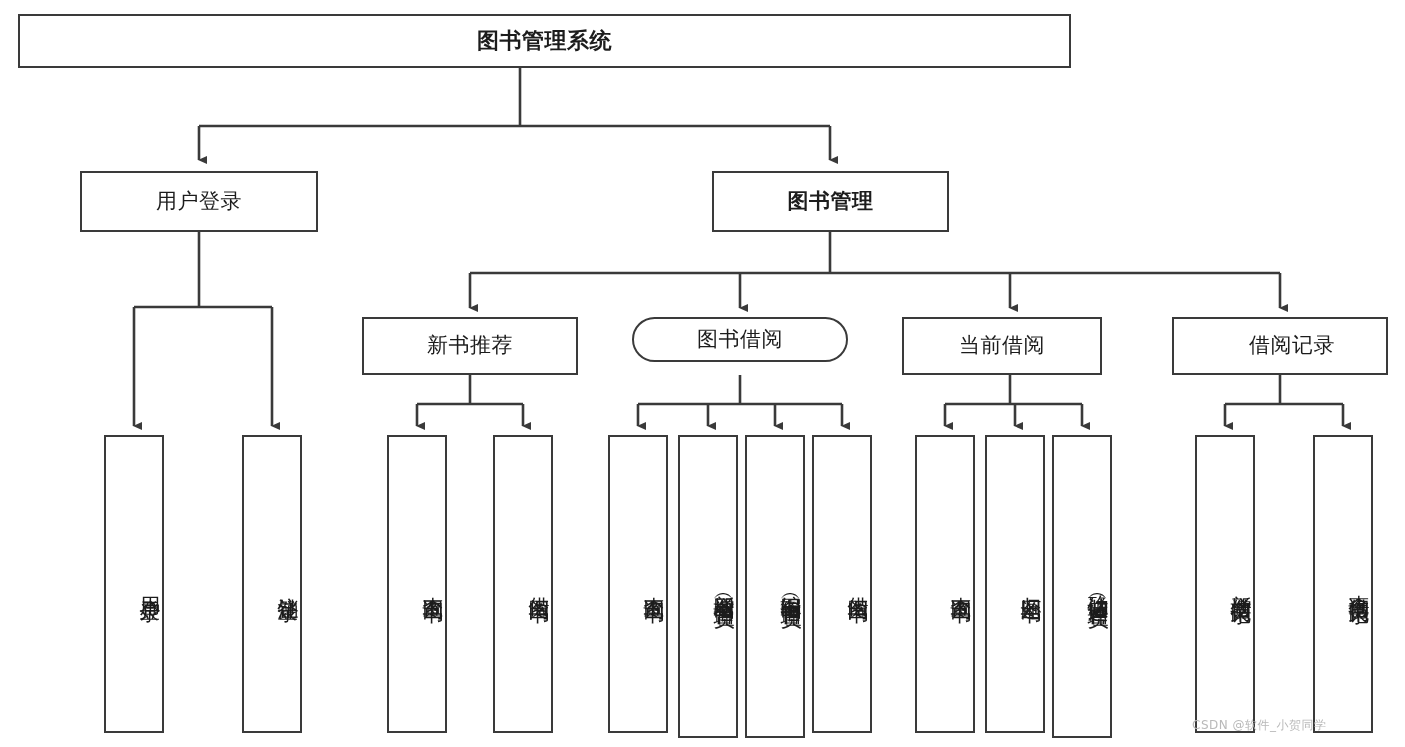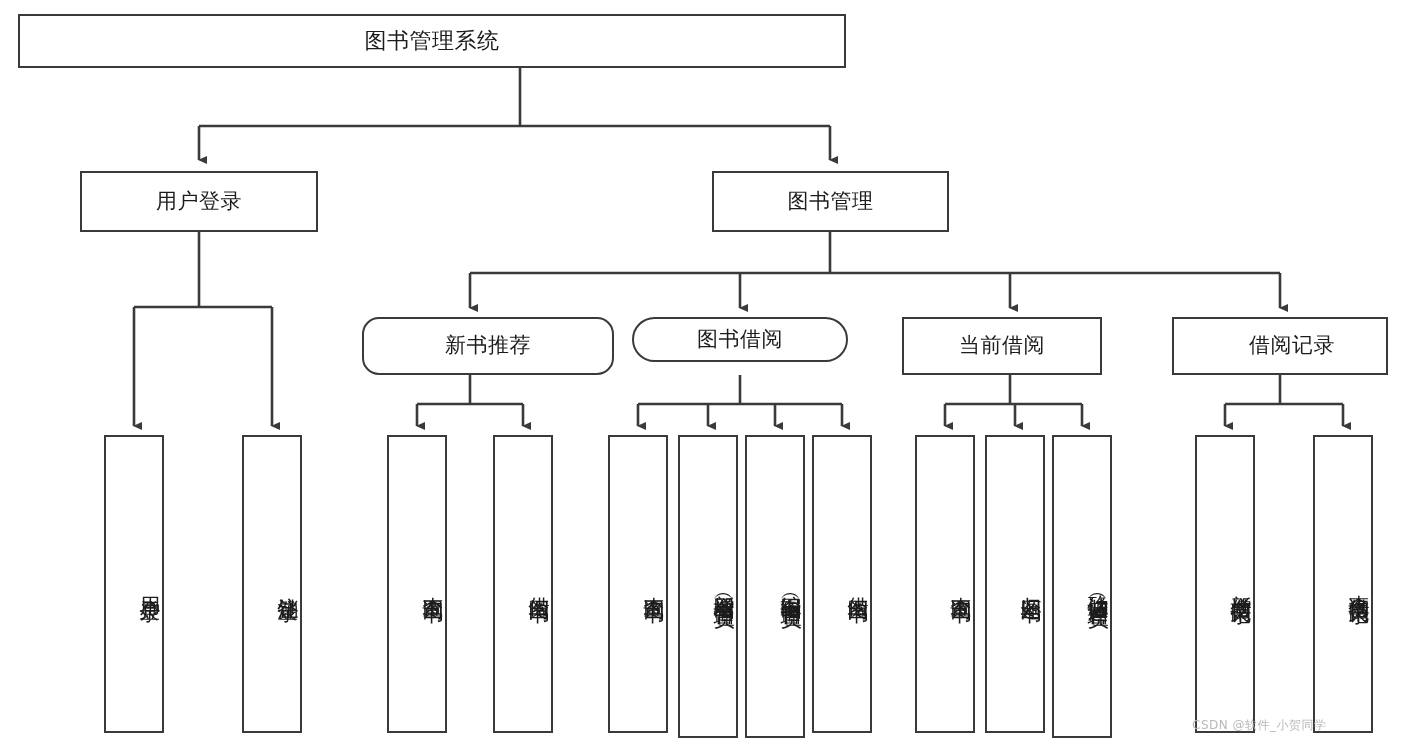--- a/index.html
+++ b/index.html
@@ -114,33 +114,33 @@
       <path d="M 1015 404 L 1015 426" marker-end="url(#arrow)"></path>
       <path d="M 1082 404 L 1082 426" marker-end="url(#arrow)"></path>
 
       <path d="M 1280 375 L 1280 404"></path>
       <path d="M 1225 404 L 1343 404"></path>
       <path d="M 1225 404 L 1225 426" marker-end="url(#arrow)"></path>
       <path d="M 1343 404 L 1343 426" marker-end="url(#arrow)"></path>
     </g>
   </svg>
 
-  <div class="node horizontal root" style="left:18px; top:14px; width:828px; height:54px;">
+  <div class="node horizontal root" style="left:18px; top:14px; width:1053px; height:54px;font-weight:bold;">
     <span class="label">图书管理系统</span>
   </div>
 
   <div class="node horizontal" style="left:80px; top:171px; width:238px; height:61px;">
     <span class="label">用户登录</span>
   </div>
 
-  <div class="node horizontal" style="left:712px; top:171px; width:237px; height:61px;">
+  <div class="node horizontal" style="left:712px; top:171px; width:237px; height:61px;font-weight:bold;">
     <span class="label">图书管理</span>
   </div>
 
-  <div class="node horizontal" style="left:362px; top:317px; width:252px; height:58px;border-radius:17px;">
+  <div class="node horizontal" style="left:362px; top:317px; width:216px; height:58px;">
     <span class="label">新书推荐</span>
   </div>
 
   <div class="node horizontal" style="left:632px; top:317px; width:216px; height:45px;border-radius:24px;">
     <span class="label">图书借阅</span>
   </div>
 
   <div class="node horizontal" style="left:902px; top:317px; width:200px; height:58px;">
     <span class="label">当前借阅</span>
   </div>

